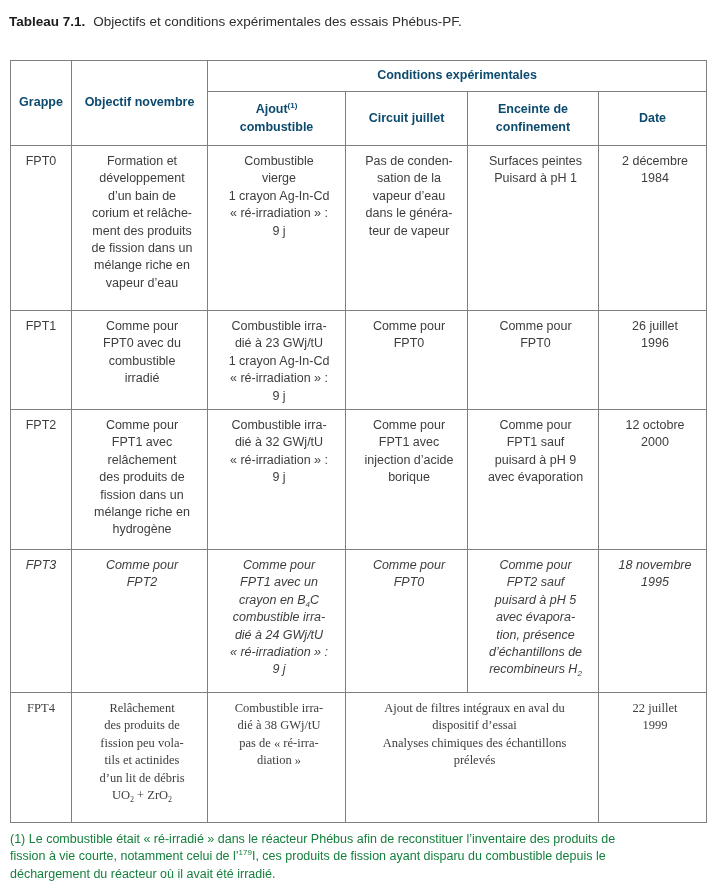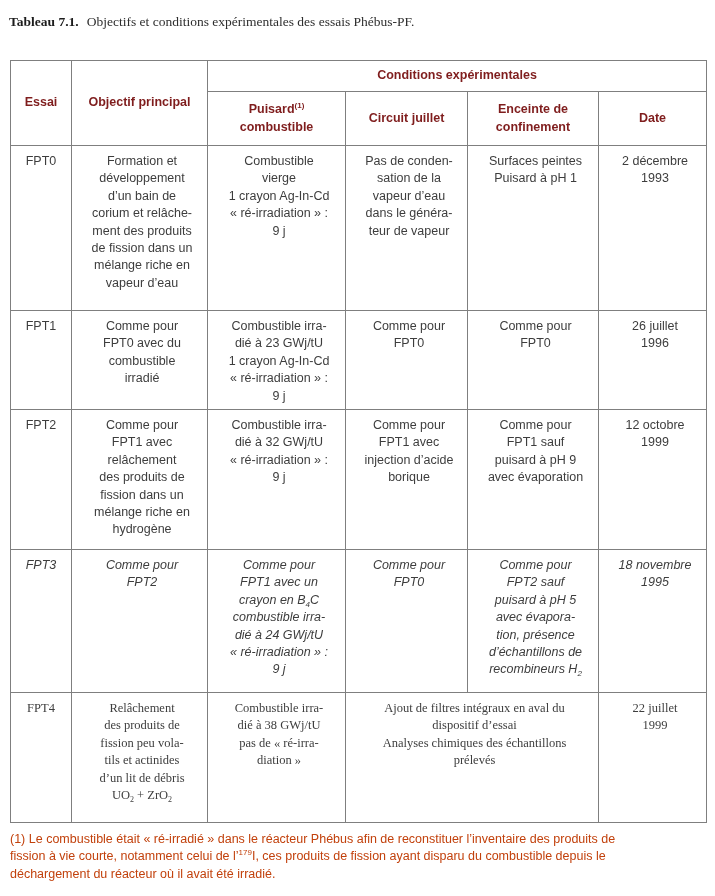--- a/index.html
+++ b/index.html
@@ -15,21 +15,20 @@
     -webkit-font-smoothing: antialiased;
   }
   .page {
     padding: 13px 9px 0 9px;
   }
   .title {
     margin: 0;
     font-size: 13.5px;
     line-height: 18px;
     color: #2e2e2e;
-    font-family: Liberation Serif, serif;
   }
   .title-label {
     font-weight: bold;
     color: #1c1c1c;
     margin-right: 8px;
   }
   table.main {
     border-collapse: collapse;
     table-layout: fixed;
     width: 696px;
@@ -41,21 +40,21 @@
     font-size: 12.5px;
     line-height: 17.4px;
     white-space: pre-line;
     overflow: hidden;
   }
   th {
     font-weight: bold;
     text-align: center;
     vertical-align: middle;
     padding: 2px 4px;
-    color: #7f1d1d;
+    color: #0c4a6e;
   }
   thead tr.hrow1 { height: 31px; }
   thead tr.hrow2 { height: 54px; }
   td {
     vertical-align: top;
     text-align: center;
     padding: 7px 6px 4px 11px;
   }
   td.essai {
     text-align: center;
@@ -76,21 +75,21 @@
     font-size: 8px;
     line-height: 0;
     vertical-align: 5px;
   }
   .footnote {
     margin: 8px 0 0 1px;
     width: 701px;
     font-size: 12.5px;
     line-height: 17.4px;
     white-space: pre-line;
-    color: #c2410c;
+    color: #15803d;
   }
 </style>
 </head>
 <body>
 
 <div class="page">
 
   <p class="title">
     <span class="title-label">Tableau 7.1.</span><span>Objectifs et conditions expérimentales des essais Phébus-PF.</span>
   </p>
@@ -99,26 +98,26 @@
     <colgroup>
       <col style="width:61px">
       <col style="width:136px">
       <col style="width:138px">
       <col style="width:122px">
       <col style="width:131px">
       <col style="width:108px">
     </colgroup>
     <thead>
       <tr class="hrow1">
-        <th rowspan="2">Essai</th>
-        <th rowspan="2">Objectif principal</th>
+        <th rowspan="2">Grappe</th>
+        <th rowspan="2">Objectif novembre</th>
         <th colspan="4">Conditions expérimentales</th>
       </tr>
       <tr class="hrow2">
-        <th><span>Puisard</span><sup class="ref">(1)</sup><br><span>combustible</span></th>
+        <th><span>Ajout</span><sup class="ref">(1)</sup><br><span>combustible</span></th>
         <th>Circuit juillet</th>
         <th>Enceinte de
 confinement</th>
         <th>Date</th>
       </tr>
     </thead>
     <tbody>
 
       <tr class="r0">
         <td class="essai">FPT0</td>
@@ -136,21 +135,21 @@
 « ré-irradiation » :
 9 j</td>
         <td>Pas de conden-
 sation de la
 vapeur d’eau
 dans le généra-
 teur de vapeur</td>
         <td>Surfaces peintes
 Puisard à pH 1</td>
         <td>2 décembre
-1993</td>
+1984</td>
       </tr>
 
       <tr class="r1">
         <td class="essai">FPT1</td>
         <td>Comme pour
 FPT0 avec du
 combustible
 irradié</td>
         <td>Combustible irra-
 dié à 23 GWj/tU
@@ -180,21 +179,21 @@
 9 j</td>
         <td>Comme pour
 FPT1 avec
 injection d’acide
 borique</td>
         <td>Comme pour
 FPT1 sauf
 puisard à pH 9
 avec évaporation</td>
         <td>12 octobre
-1999</td>
+2000</td>
       </tr>
 
       <tr class="r3">
         <td class="essai">FPT3</td>
         <td>Comme pour
 FPT2</td>
         <td><span>Comme pour
 FPT1 avec un
 crayon en B</span><sub class="sub">4</sub><span>C
 combustible irra-

